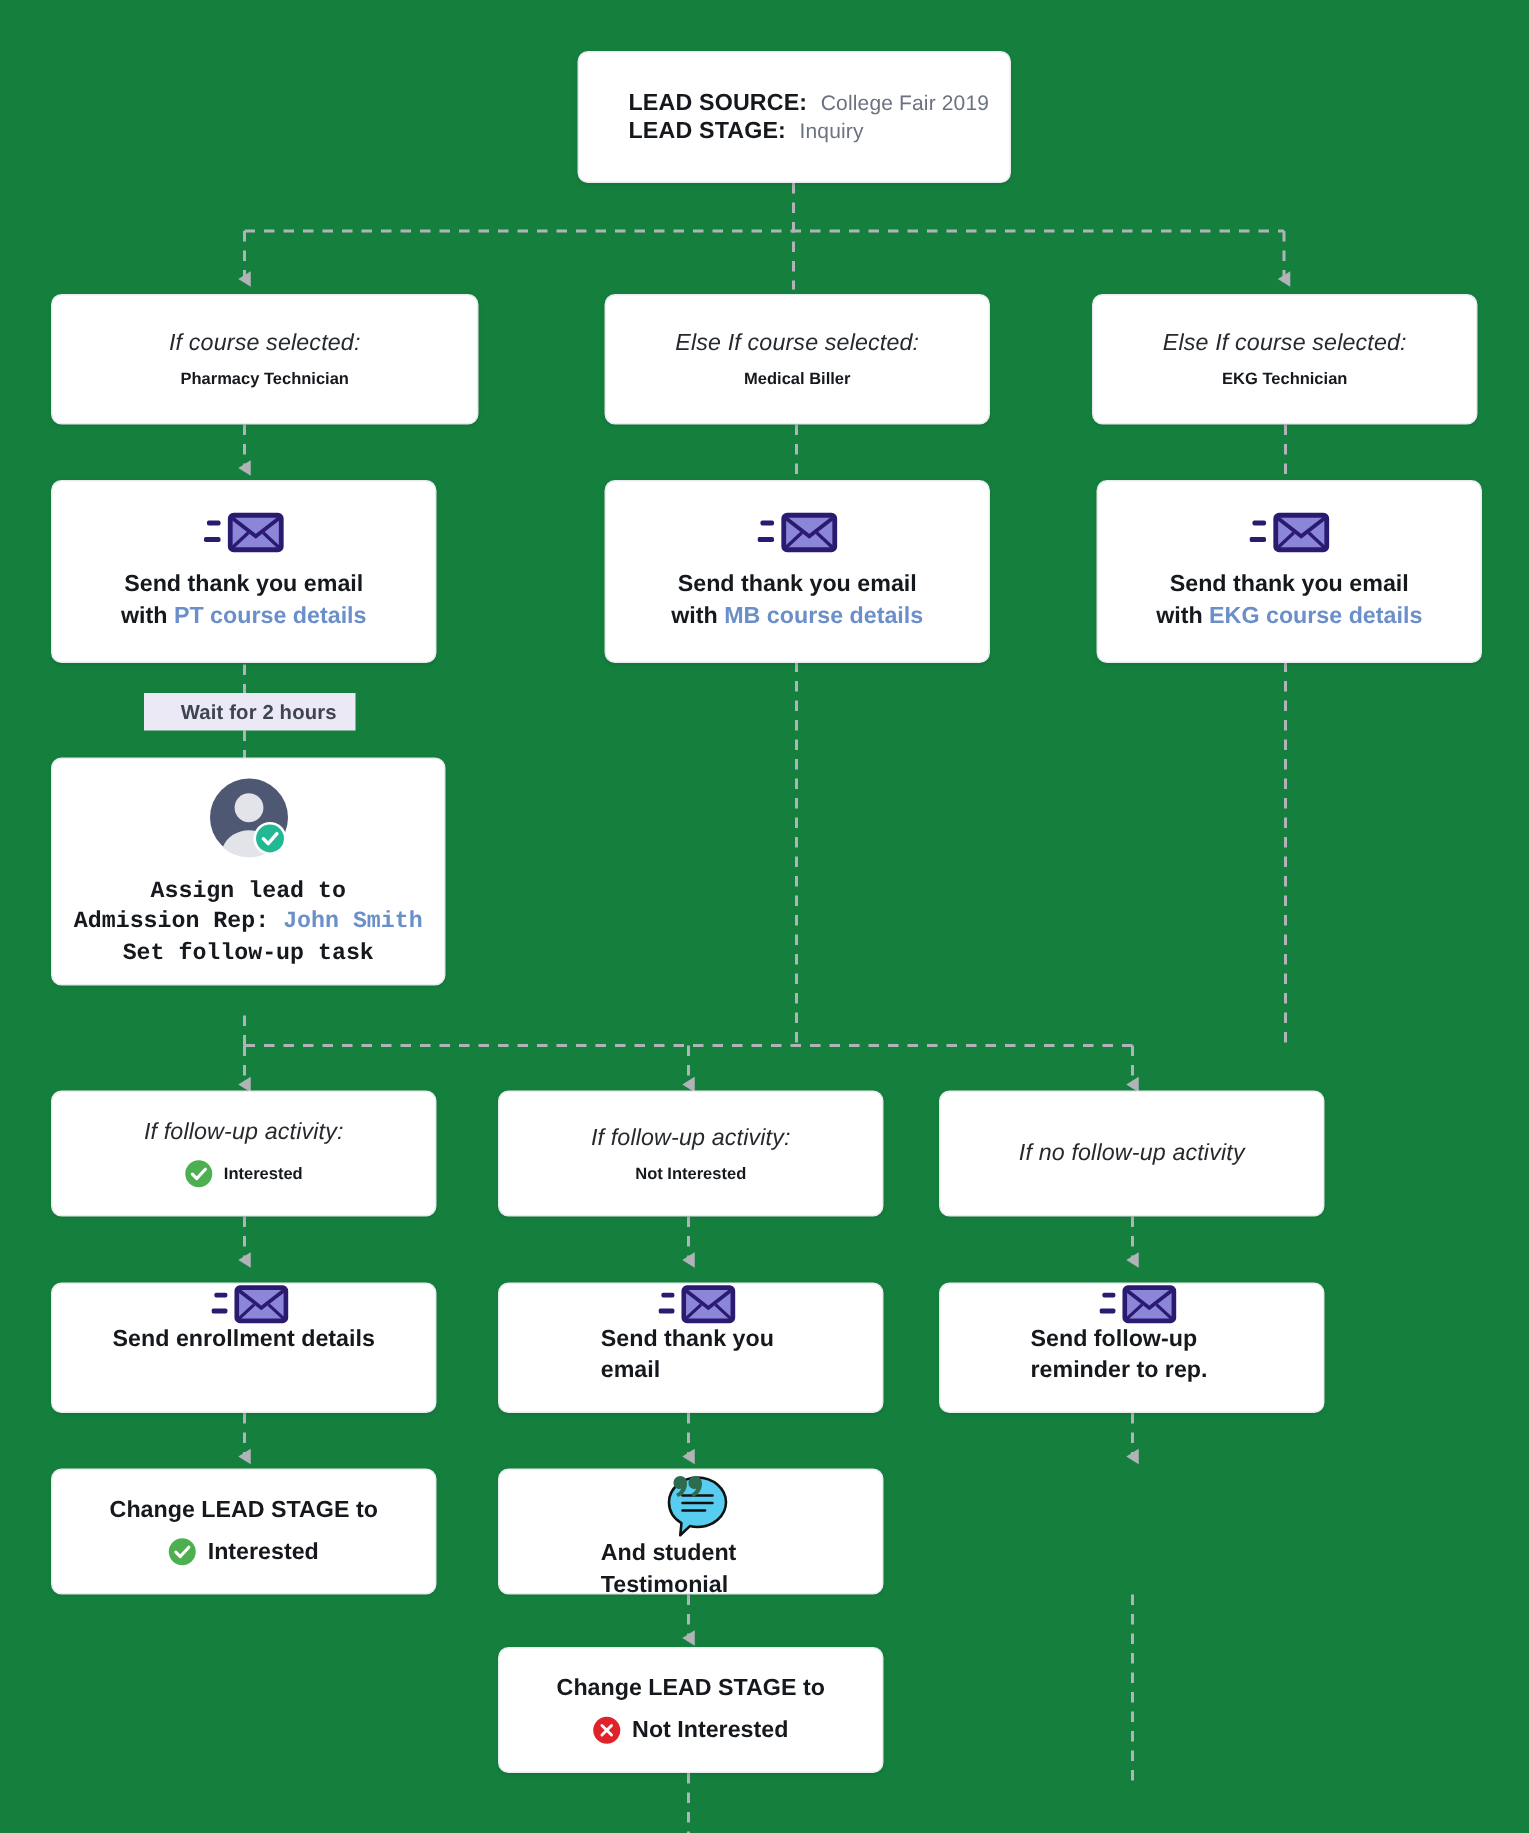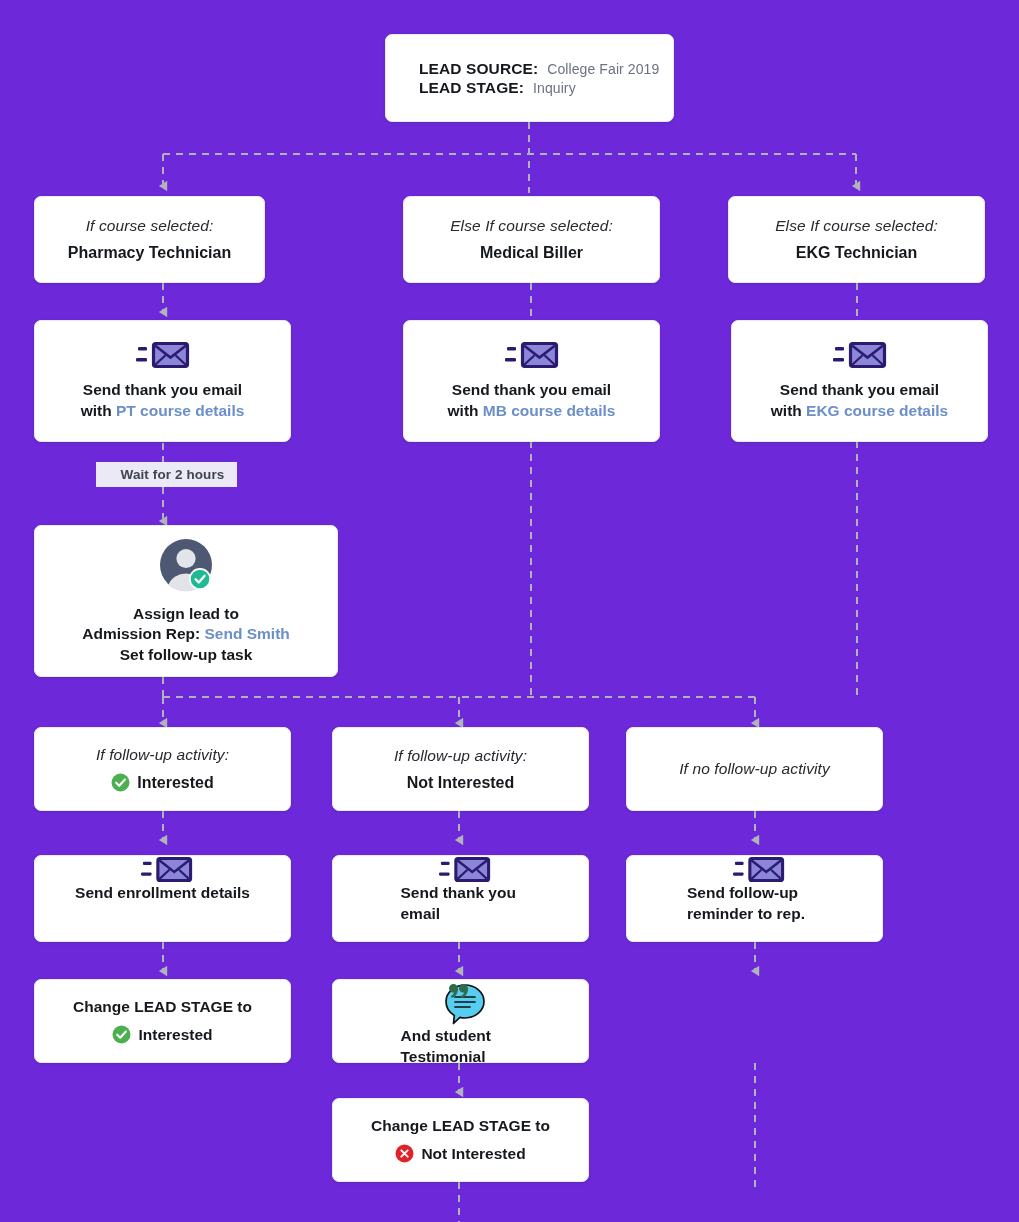--- a/index.html
+++ b/index.html
@@ -9,21 +9,21 @@
   }
   body {
     font-family: "Liberation Sans", sans-serif;
     -webkit-font-smoothing: antialiased;
   }
   #canvas {
     position: relative;
     width: 1019px;
     height: 1222px;
     overflow: hidden;
-    background: #6d28d9;
+    background: #15803d;
   }
 
   
   #wires {
     position: absolute;
     left: 0; top: 0;
     width: 1019px;
     height: 1222px;
     pointer-events: none;
   }
@@ -49,21 +49,21 @@
   }
 
   .cond-if {
     font-style: italic;
     font-size: 15.5px;
     color: #26292e;
     margin-bottom: 9px;
     letter-spacing: .1px;
   }
   .cond-val {
-    font-size: 16px;
+    font-size: 11px;
     font-weight: bold;
     color: #15181c;
     display: flex;
     align-items: center;
     justify-content: center;
     gap: 7px;
   }
 
   .lead-line {
     display: flex;
@@ -178,21 +178,21 @@
     <div class="lead-line">
       <span class="lead-key">LEAD SOURCE:</span>
       <span class="lead-val">College Fair 2019</span>
     </div>
     <div class="lead-line">
       <span class="lead-key">LEAD STAGE:</span>
       <span class="lead-val">Inquiry</span>
     </div>
   </div>
 
-  <div class="card" style="left:34px; top:196px; width:231px; height:87px;">
+  <div class="card" style="left:34px; top:196px; width:285px; height:87px;">
     <div class="cond-if">If course selected:</div>
     <div class="cond-val">Pharmacy Technician</div>
   </div>
 
   <div class="card" style="left:403px; top:196px; width:257px; height:87px;">
     <div class="cond-if">Else If course selected:</div>
     <div class="cond-val">Medical Biller</div>
   </div>
 
   <div class="card" style="left:728px; top:196px; width:257px; height:87px;">
@@ -245,34 +245,34 @@
     <div class="act-text">
       <span class="stack-line">Send thank you email</span>
       <span class="stack-line"><span>with </span><span class="accent">EKG course details</span></span>
     </div>
   </div>
 
   <div class="wait-badge" style="left:96px; top:462px; width:141px; height:25px;">
     <span>Wait for 2 hours</span>
   </div>
 
-  <div class="card" style="left:34px; top:525px; width:304px; height:152px;">
+  <div class="card" style="left:34px; top:505px; width:263px; height:152px;font-family:Liberation Mono, monospace;">
     <span class="icon-top">
       <svg width="56" height="56" viewBox="0 0 56 56">
         <circle cx="28" cy="28" r="26" fill="#4e5873"></circle>
         <circle cx="28" cy="21.5" r="9.6" fill="#e2e4e9"></circle>
         <path d="M 10.5 47.8 A 18.6 17.2 0 0 1 45.5 47.8 A 26 26 0 0 1 10.5 47.8 Z" fill="#e2e4e9"></path>
         <circle cx="42" cy="42" r="11" fill="#ffffff"></circle>
         <circle cx="42" cy="42" r="9.3" fill="#21b894"></circle>
         <path d="M 37.6 42.2 L 40.8 45.4 L 46.6 38.8" fill="none" stroke="#ffffff" stroke-width="2.3" stroke-linecap="round" stroke-linejoin="round"></path>
       </svg>
     </span>
     <div class="act-text">
       <span class="stack-line">Assign lead to</span>
-      <span class="stack-line"><span>Admission Rep: </span><span class="accent">Send Smith</span></span>
+      <span class="stack-line"><span>Admission Rep: </span><span class="accent">John Smith</span></span>
       <span class="stack-line">Set follow-up task</span>
     </div>
   </div>
 
   <div class="card" style="left:34px; top:727px; width:257px; height:84px;">
     <div class="cond-if">If follow-up activity:</div>
     <div class="cond-val">
       <span>
         <svg width="19" height="19" viewBox="0 0 19 19">
           <circle cx="9.5" cy="9.5" r="9" fill="#4caf50"></circle>

